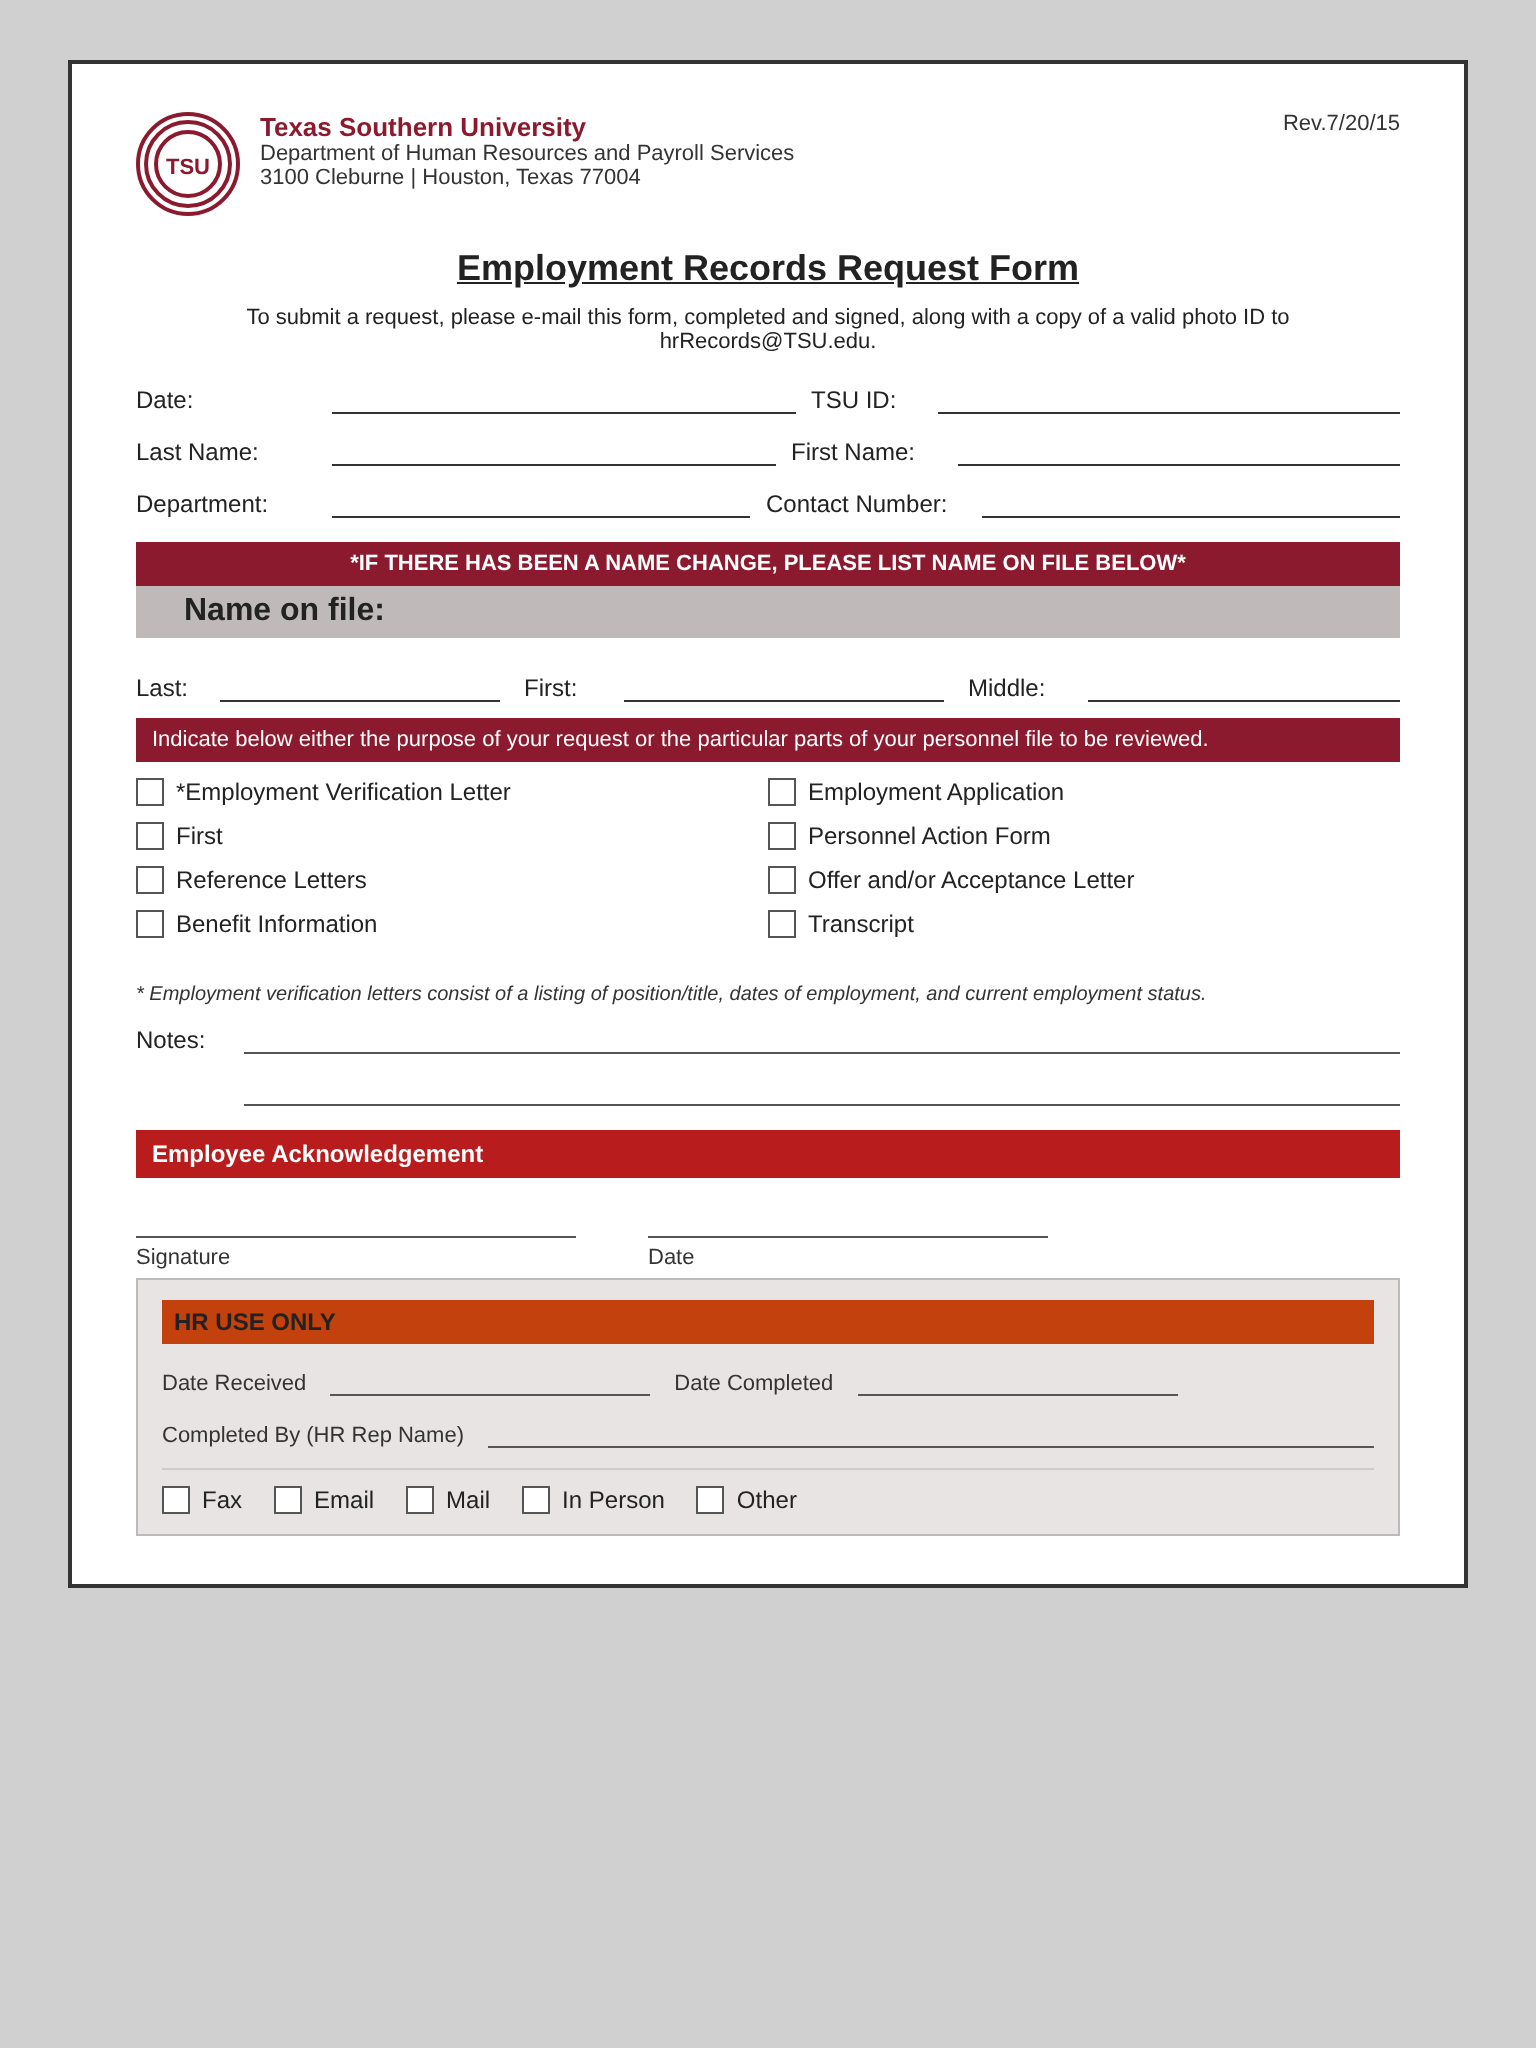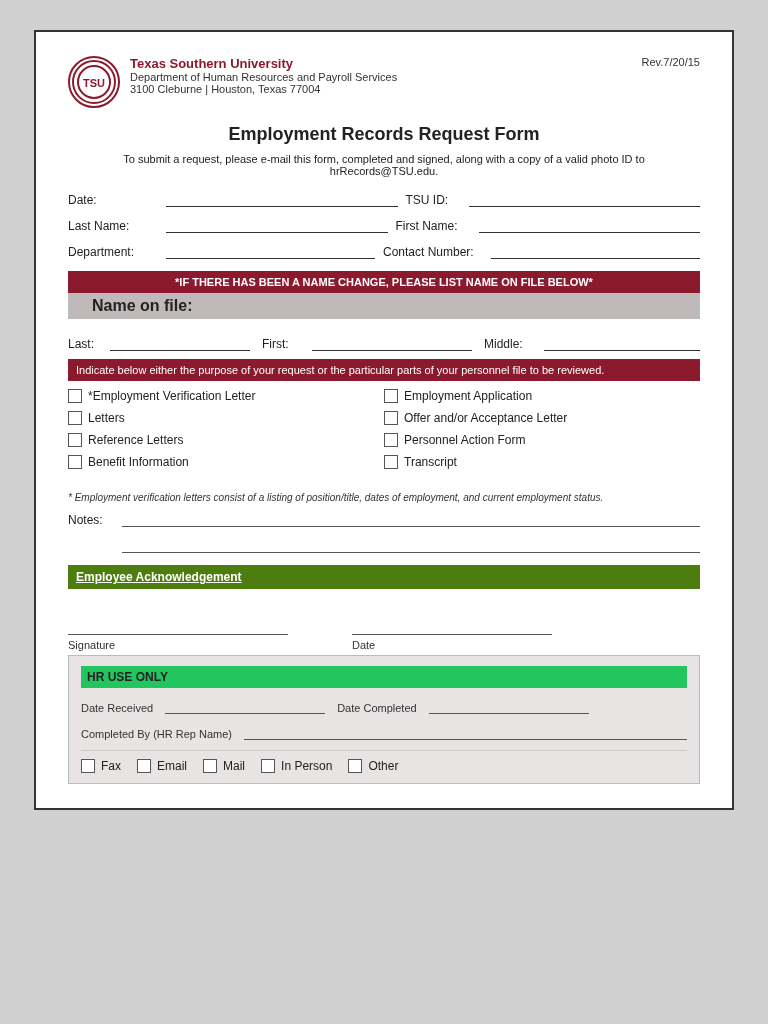--- a/index.html
+++ b/index.html
@@ -68,20 +68,21 @@
     }
     .rev-text {
       font-size: 11px;
       color: #333;
       align-self: flex-start;
     }
     .form-title {
       text-align: center;
       font-size: 18px;
       font-weight: bold;
+      text-decoration: underline;
       color: #222;
       margin-bottom: 8px;
       margin-top: 4px;
     }
     .submit-note {
       font-size: 11px;
       color: #222;
       text-align: center;
       margin-bottom: 14px;
     }
@@ -190,33 +191,32 @@
       display: flex;
       flex-direction: column;
       gap: 10px;
     }
     .notes-line {
       border-bottom: 1px solid #555;
       width: 100%;
       height: 16px;
     }
     .emp-ack-banner {
-      background: #4d7c0f;
+      background: #b91c1c;
       color: #fff;
       font-weight: bold;
       font-size: 12px;
       padding: 5px 8px;
       margin-top: 12px;
-      margin-bottom: 30px;
-      text-decoration: underline;
+      margin-bottom: 14px;
     }
     .sig-row {
       display: flex;
       align-items: flex-end;
-      gap: 64px;
+      gap: 36px;
       margin-bottom: 4px;
     }
     .sig-block {
       display: flex;
       flex-direction: column;
       gap: 4px;
     }
     .sig-line {
       border-bottom: 1px solid #555;
       width: 220px;
@@ -332,43 +332,43 @@
   <div class="indicate-banner">Indicate below either the purpose of your request or the particular parts of your personnel file to be reviewed.</div>
 
   <div class="checkboxes-area">
     <div class="checkbox-col">
       <div class="checkbox-item">
         <div class="checkbox-box"></div>
         <span class="checkbox-label">*Employment Verification Letter</span>
       </div>
       <div class="checkbox-item">
         <div class="checkbox-box"></div>
-        <span class="checkbox-label">Letters</span>
+        <span class="checkbox-label">First</span>
       </div>
       <div class="checkbox-item">
         <div class="checkbox-box"></div>
         <span class="checkbox-label">Reference Letters</span>
       </div>
       <div class="checkbox-item">
         <div class="checkbox-box"></div>
         <span class="checkbox-label">Benefit Information</span>
       </div>
     </div>
     <div class="checkbox-col">
       <div class="checkbox-item">
         <div class="checkbox-box"></div>
         <span class="checkbox-label">Employment Application</span>
       </div>
       <div class="checkbox-item">
         <div class="checkbox-box"></div>
+        <span class="checkbox-label">Personnel Action Form</span>
+      </div>
+      <div class="checkbox-item">
+        <div class="checkbox-box"></div>
         <span class="checkbox-label">Offer and/or Acceptance Letter</span>
-      </div>
-      <div class="checkbox-item">
-        <div class="checkbox-box"></div>
-        <span class="checkbox-label">Personnel Action Form</span>
       </div>
       <div class="checkbox-item">
         <div class="checkbox-box"></div>
         <span class="checkbox-label">Transcript</span>
       </div>
     </div>
   </div>
 
   <div class="evl-note">* Employment verification letters consist of a listing of position/title, dates of employment, and current employment status.</div>
 
@@ -387,21 +387,21 @@
       <div class="sig-line"></div>
       <span class="sig-sub-label">Signature</span>
     </div>
     <div class="sig-block">
       <div class="sig-line-short"></div>
       <span class="sig-sub-label">Date</span>
     </div>
   </div>
 
   <div class="hr-use-section">
-    <div style="background:#22c55e;font-weight:bold;font-size:12px;padding:4px 6px;margin-bottom:10px;color:#222;">HR USE ONLY</div>
+    <div style="background:#c2410c;font-weight:bold;font-size:12px;padding:4px 6px;margin-bottom:10px;color:#222;">HR USE ONLY</div>
 
     <div class="hr-field-row">
       <span class="hr-label">Date Received</span>
       <div class="hr-line"></div>
       <span class="hr-label">Date Completed</span>
       <div class="hr-line"></div>
     </div>
 
     <div class="hr-field-row">
       <span class="hr-label">Completed By (HR Rep Name)</span>

